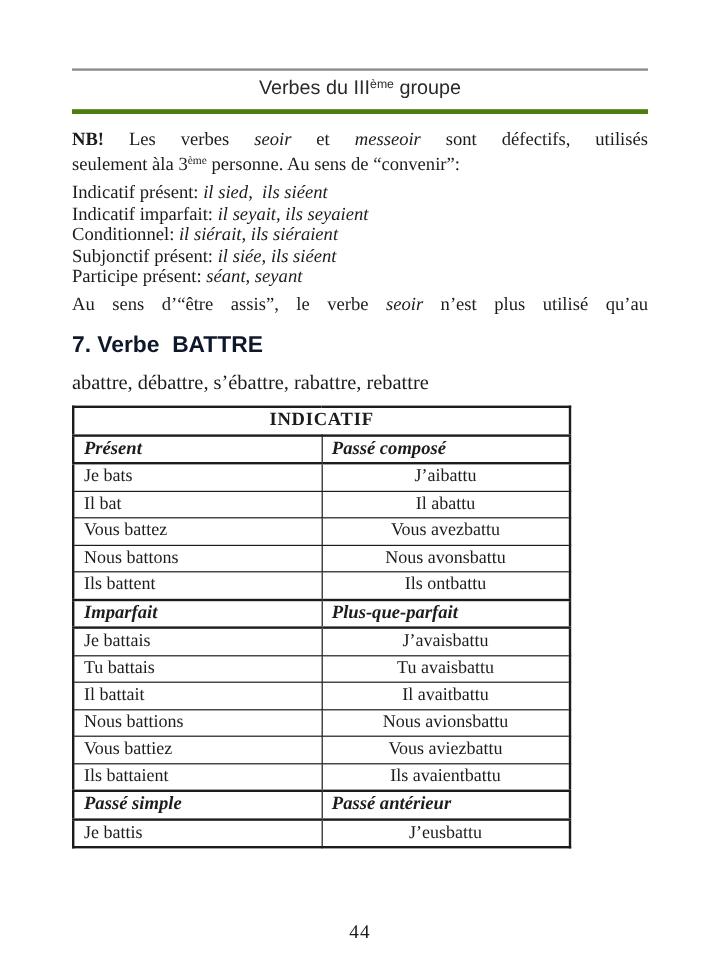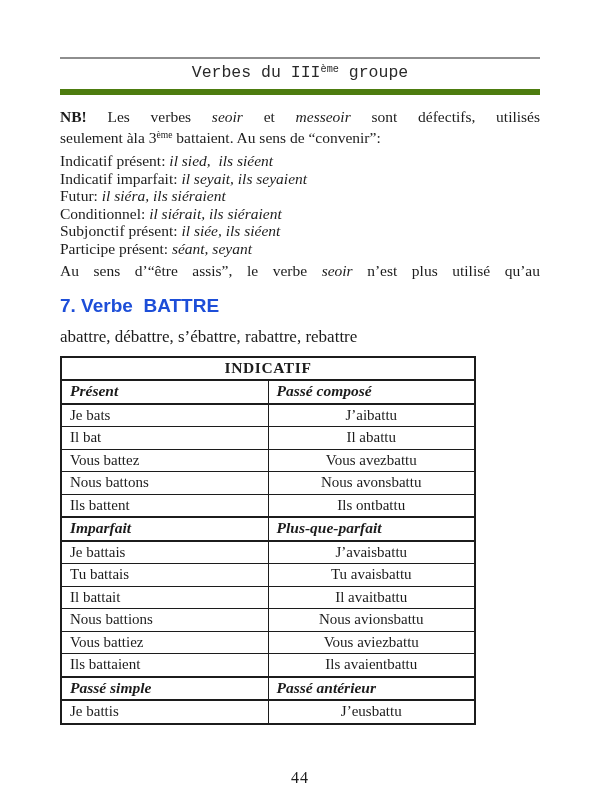--- a/index.html
+++ b/index.html
@@ -4,37 +4,37 @@
 <style>
   html,body{margin:0;padding:0;background:#ffffff;}
   .page{
     width:600px;height:800px;box-sizing:border-box;position:relative;
     background:#ffffff;color:#1c1c1c;
     padding:57px 60px 0 60px;
     font-family:"Liberation Serif",serif;
   }
   
   .header{
-    border-top:2px solid #8e8e8e;border-bottom:6px solid #4d7c0f;
+    border-top:2px solid #8e8e8e;border-bottom:4px solid #4d7c0f;
     padding:4px 0 5px 0;text-align:center;
-    font-family:Liberation Mono, monospace;
+    font-family:Liberation Sans, sans-serif;
     font-size:16.5px;line-height:20px;color:#2a2a2a;
   }
   .sup{font-size:0.62em;position:relative;top:-0.5em;}
   .b{font-weight:bold;}
   .i{font-style:italic;}
   
   .nb{margin-top:11px;font-size:15.5px;line-height:21px;}
   .jl{text-align:justify;text-align-last:justify;}
   .list{margin-top:2px;font-size:15.5px;line-height:17.5px;}
   .closing{margin-top:4px;font-size:15.5px;line-height:20.5px;}
   
   .heading{
     margin-top:13px;font-family:"Liberation Sans",sans-serif;
-    font-weight:bold;font-size:19px;line-height:22px;color:#1d4ed8;
+    font-weight:bold;font-size:19px;line-height:22px;color:#0f172a;
   }
   .derived{margin-top:10px;font-size:17px;line-height:20px;}
   
   table.conj{
     margin-top:9px;width:416px;border-collapse:collapse;
     border:2px solid #1c1c1c;font-size:15px;table-layout:fixed;
   }
   table.conj td{
     border:1px solid #1c1c1c;padding:2px 8px 3px 8px;line-height:16.5px;
     overflow:hidden;white-space:nowrap;
@@ -58,27 +58,26 @@
 <body>
 
 <div class="page">
 
   <div class="header">
     <span><span>Verbes du III</span><span class="sup">ème</span><span> groupe</span></span>
   </div>
 
   <div class="nb">
     <div class="jl"><span class="b">NB!</span><span> Les verbes </span><span class="i">seoir</span><span> et </span><span class="i">messeoir</span><span> sont défectifs, utilisés</span></div>
-    <div><span>seulement àla 3</span><span class="sup">ème</span><span> battaient. Au sens de “convenir”:</span></div>
+    <div><span>seulement àla 3</span><span class="sup">ème</span><span> personne. Au sens de “convenir”:</span></div>
   </div>
 
   <div class="list">
     <div><span>Indicatif présent: </span><span class="i">il sied,&nbsp; ils siéent</span></div>
     <div><span>Indicatif imparfait: </span><span class="i">il seyait, ils seyaient</span></div>
-    <div><span>Futur: </span><span class="i">il siéra, ils siéraient</span></div>
     <div><span>Conditionnel: </span><span class="i">il siérait, ils siéraient</span></div>
     <div><span>Subjonctif présent: </span><span class="i">il siée, ils siéent</span></div>
     <div><span>Participe présent: </span><span class="i">séant, seyant</span></div>
   </div>
 
   <div class="closing">
     <div class="jl"><span>Au sens d’“être assis”, le verbe </span><span class="i">seoir</span><span> n’est plus utilisé qu’au</span></div>
   </div>
 
   <div class="heading">7. Verbe &nbsp;BATTRE</div>

